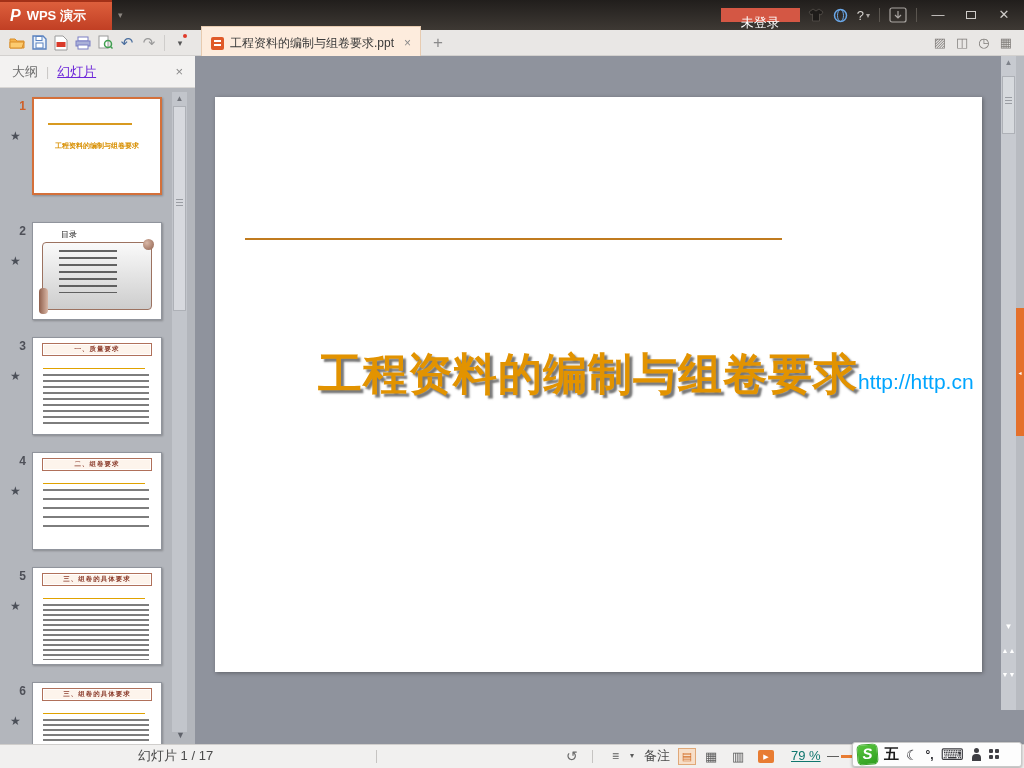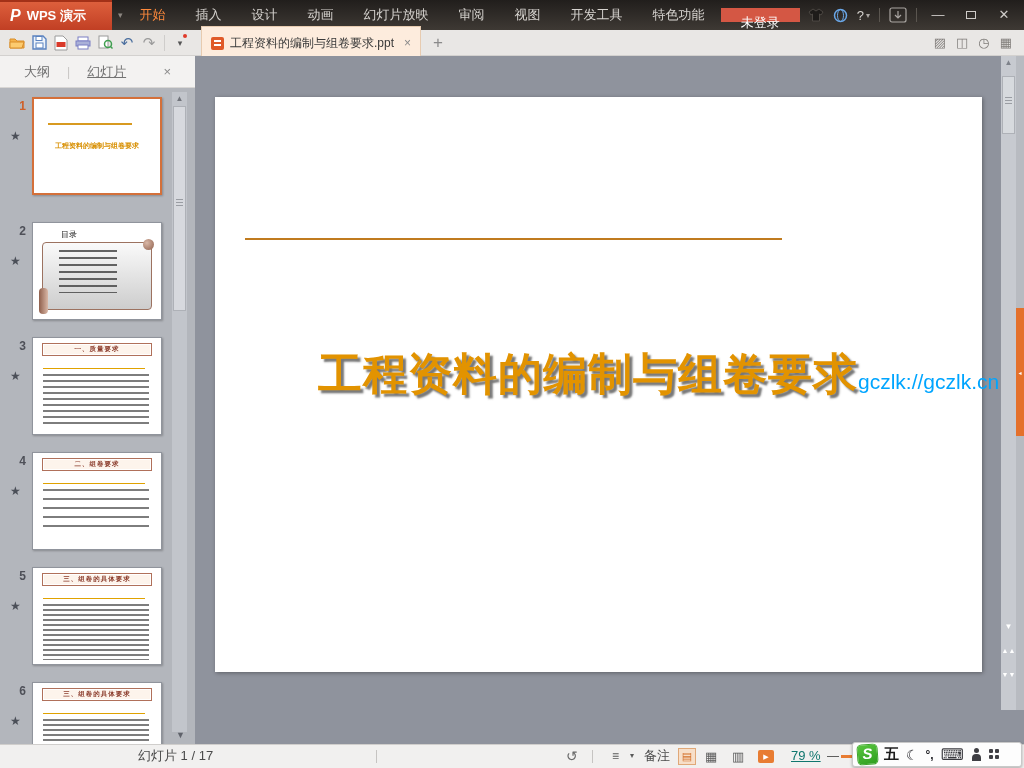--- a/index.html
+++ b/index.html
@@ -44,23 +44,23 @@
   .doc-label { font-size:12px; color:#3a3a3a; white-space:nowrap; }
   .doc-close { color:#8a8a8a; font-size:12px; margin-left:4px; }
   .newtab-btn { color:#8a8a8a; font-size:17px; margin-left:12px; line-height:22px; }
   .tabrow-right { margin-left:auto; display:flex; gap:10px; padding-right:12px; color:#807d7a;
     font-size:13px; }
 
   
   .sidebar { position:absolute; left:0; top:56px; width:195px; height:688px; background:#b3b6bc;
     overflow:hidden; }
   .sidebar-header { position:absolute; top:0; left:0; right:0; height:32px; background:#f3f2f1;
-    border-bottom:1px solid #d8d6d4; display:flex; align-items:center; padding:0 24px; gap:17px; }
+    border-bottom:1px solid #d8d6d4; display:flex; align-items:center; padding:0 12px; gap:8px; }
   .sb-tab { font-size:13px; color:#6e6e6e; }
-  .sb-tab.active { color:#737373;text-decoration:underline; }
+  .sb-tab.active { color:#6d28d9;text-decoration:underline; }
   .sb-sep { color:#c8c6c4; font-size:12px; }
   .sb-close { margin-left:auto; color:#8a8a8a; font-size:13px; }
 
   .thumb-item { position:absolute; left:0; width:195px; height:100px; }
   .thumb-num { position:absolute; left:6px; top:2px; width:20px; text-align:right; font-size:12px;
     color:#4e5058; font-weight:bold; }
   .thumb-num.sel { color:#cf5f28; }
   .thumb-star { position:absolute; left:10px; top:32px; font-size:12px; color:#4b4f58; }
   .thumb { position:absolute; left:32px; top:0; width:130px; height:98px; background:#fff;
     border:1px solid #90949c; overflow:hidden; box-shadow:1px 1px 2px rgba(0,0,0,.25); }
@@ -172,31 +172,20 @@
 <body>
 
 <div class="screen">
 
   <div class="titlebar">
     <div class="wps-logo">
       <span class="pglyph">P</span>
       <span class="appname">WPS 演示</span>
     </div>
     <span class="logo-caret">▾</span>
-    <div class="menu">
-      <span class="menu-tab active">开始</span>
-      <span class="menu-tab">插入</span>
-      <span class="menu-tab">设计</span>
-      <span class="menu-tab">动画</span>
-      <span class="menu-tab">幻灯片放映</span>
-      <span class="menu-tab">审阅</span>
-      <span class="menu-tab">视图</span>
-      <span class="menu-tab">开发工具</span>
-      <span class="menu-tab">特色功能</span>
-    </div>
     <div class="login-btn">未登录</div>
     <div class="tb-icons">
       <svg width="16" height="14" viewBox="0 0 16 14">
           <path d="M5 1 L8 3 L11 1 L15 4 L13 7 L11.5 6 L11.5 13 L4.5 13 L4.5 6 L3 7 L1 4 Z" fill="#1e1b19" stroke="#55504b" stroke-width="0.8"></path>
         </svg>
       <svg width="15" height="15" viewBox="0 0 15 15">
           <circle cx="7.5" cy="7.5" r="6" fill="none" stroke="#6aa7e8" stroke-width="1.5"></circle>
           <ellipse cx="7.5" cy="7.5" rx="3" ry="6" fill="none" stroke="#6aa7e8" stroke-width="1"></ellipse>
         </svg>
       <span class="help-wrap">
@@ -354,21 +343,21 @@
         </div>
     </div>
     <div class="sb-down">▼</div>
   </div>
 
   <div class="main">
     <div class="canvas">
       <div class="slide-rule"></div>
       <div class="title-row">
         <span class="slide-title">工程资料的编制与组卷要求</span>
-          <span class="slide-url">gczlk://gczlk.cn</span>
+          <span class="slide-url">http://http.cn</span>
       </div>
     </div>
   </div>
 
   <div class="main-scroll">
     <div class="ms-up">▲</div>
     <div class="ms-thumb">
         <div class="grip"></div>
       </div>
     <div class="ms-down">▼</div>

